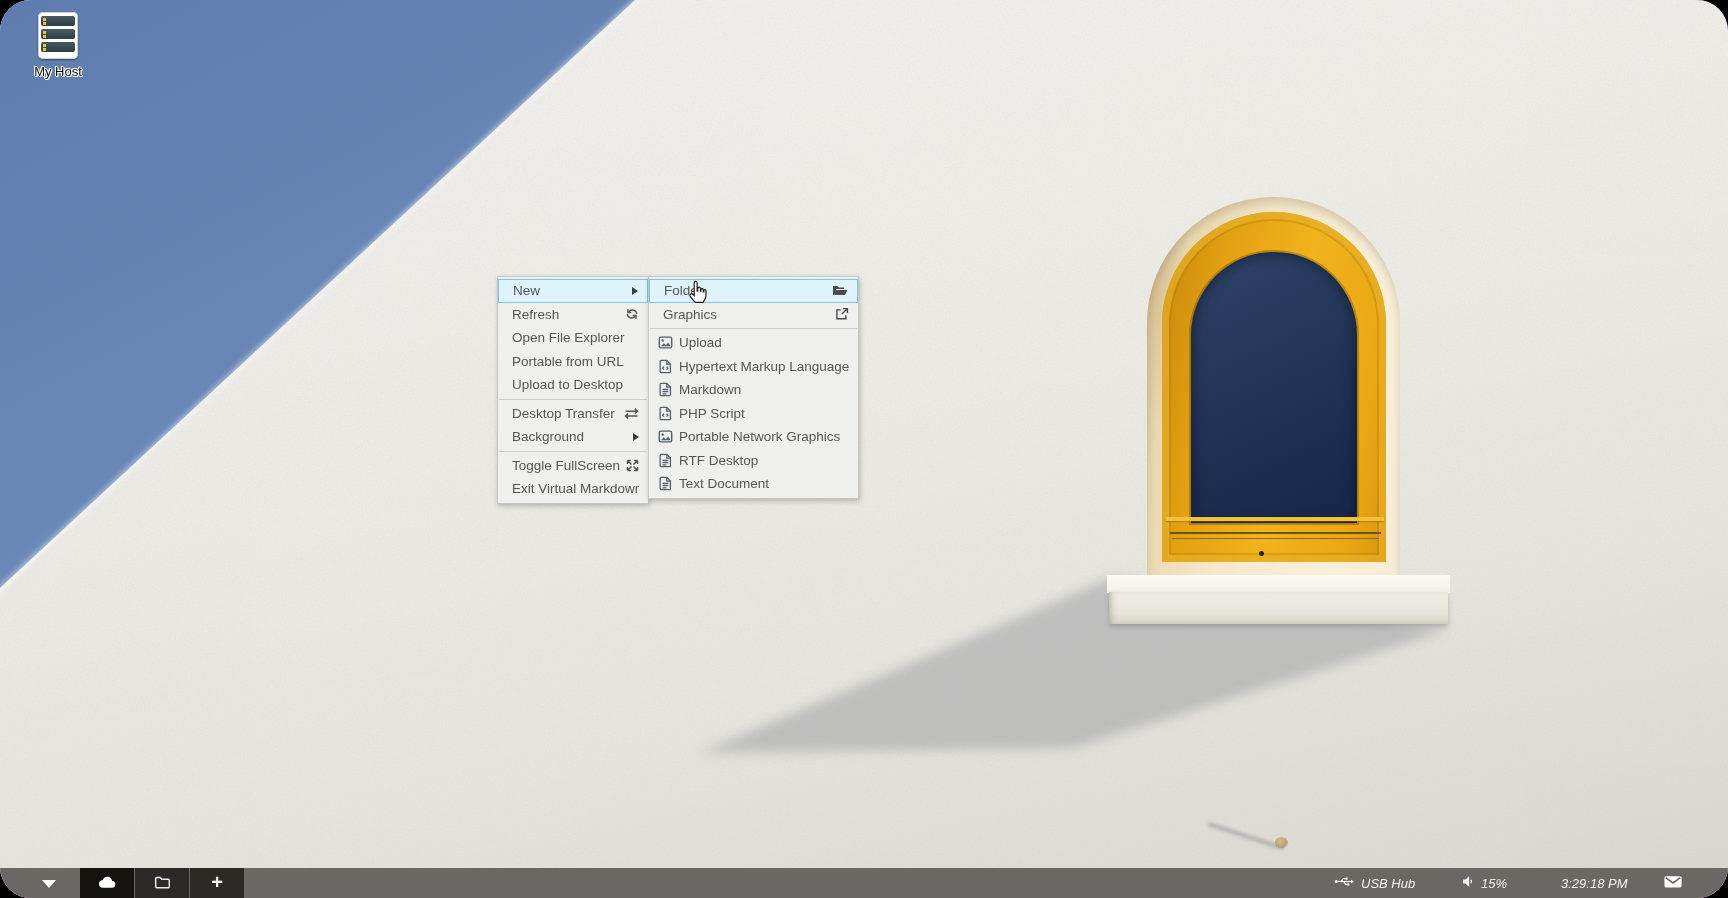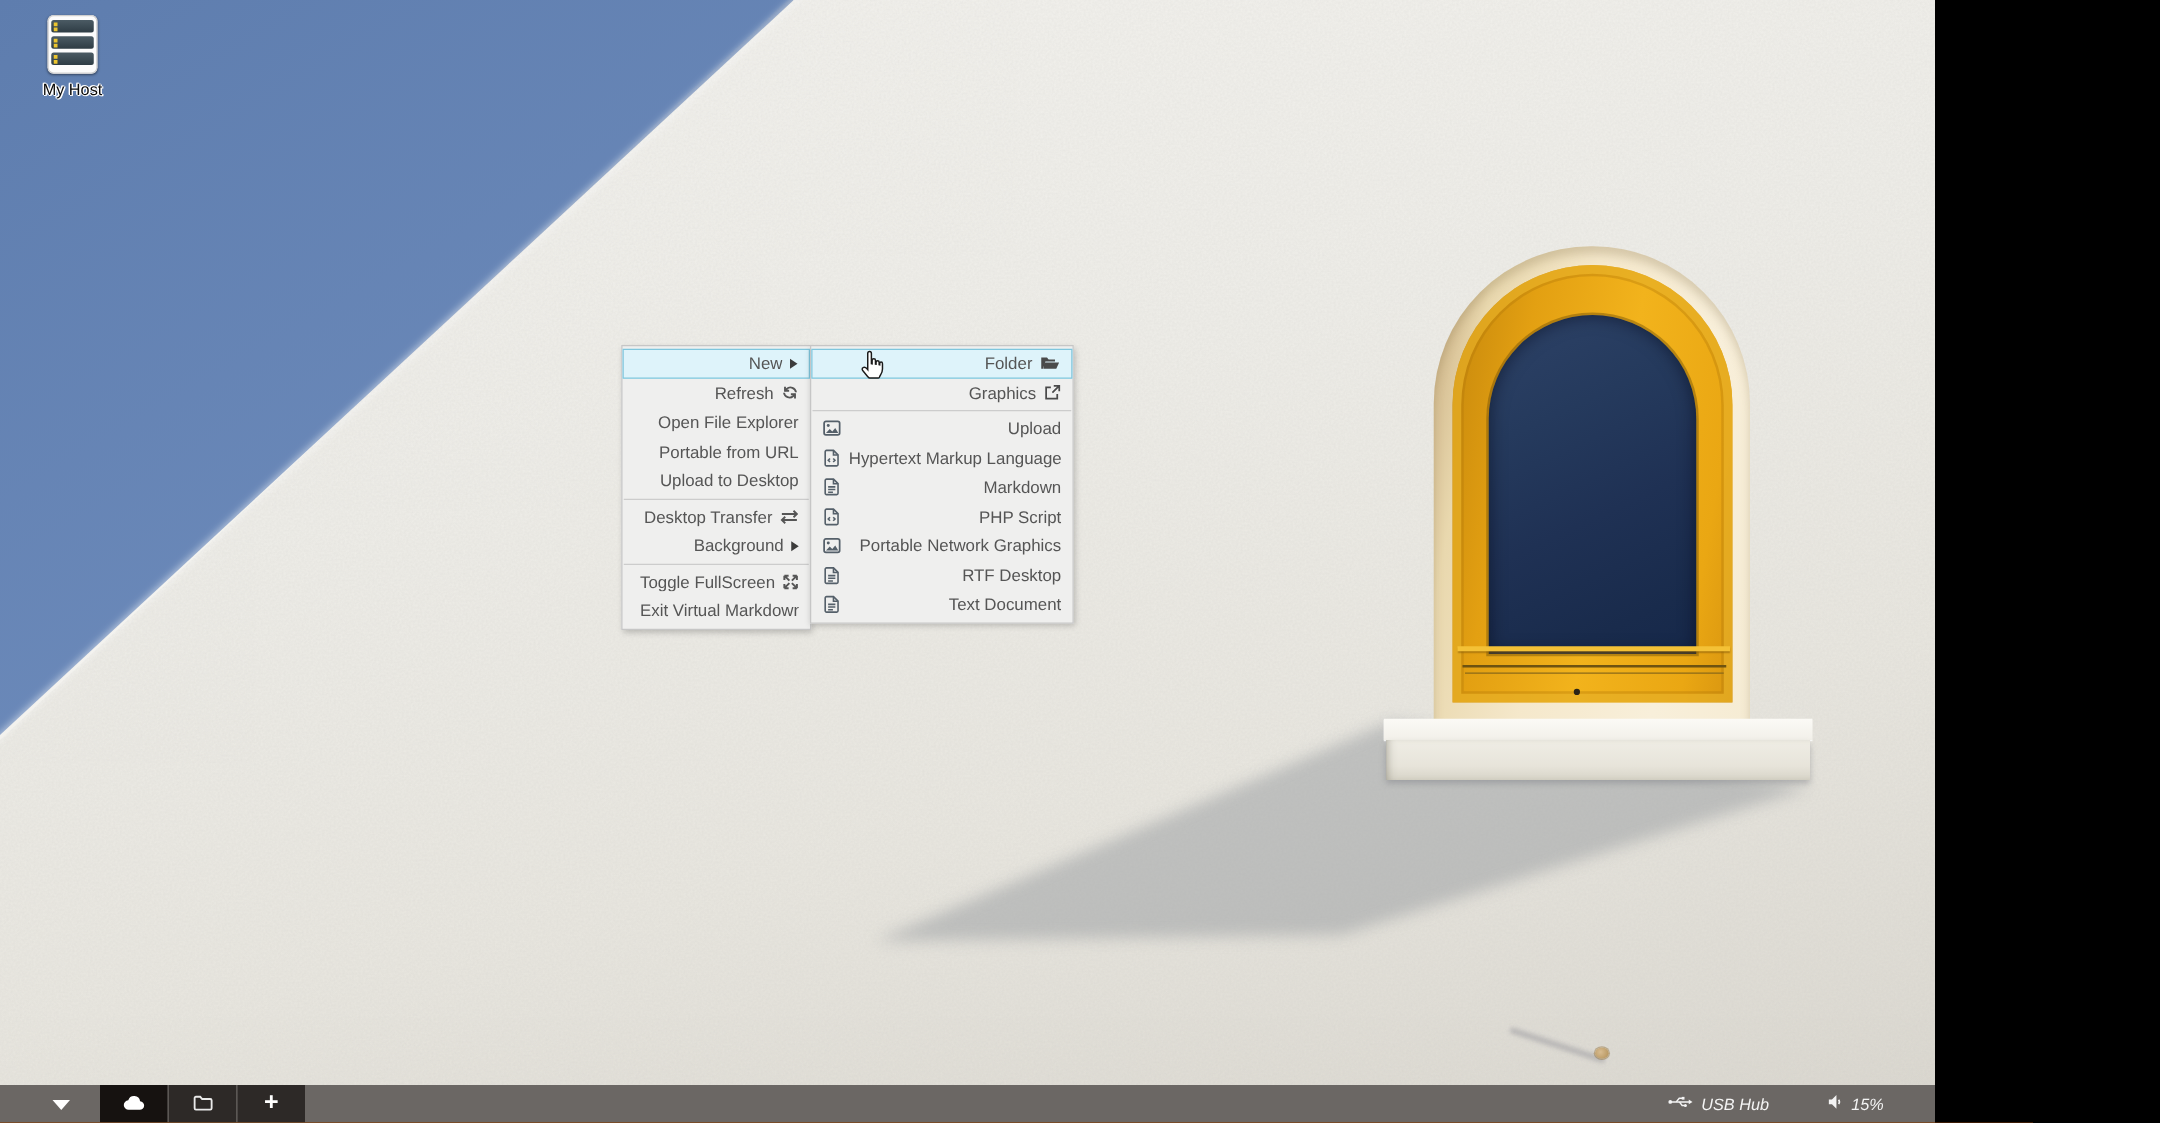--- a/index.html
+++ b/index.html
@@ -1,17 +1,17 @@
 <!DOCTYPE html>
 <html><head>
 <meta charset="utf-8">
 <style>
   html,body{margin:0;padding:0;background:#000;}
-  .stage{position:relative;width:1548px;height:898px;overflow:hidden;
-         font-family:"Liberation Sans",sans-serif;background:#f97316;}
+  .stage{position:relative;width:1728px;height:898px;overflow:hidden;
+         font-family:"Liberation Sans",sans-serif;background:#a21caf;border-radius:31px;}
 
   
   .wall{position:absolute;inset:0;
         background:linear-gradient(168deg,#f4f3ef 0%,#efeee9 38%,#e9e7e0 68%,#dbd8d0 100%);}
   .sky{position:absolute;inset:0;
        background:linear-gradient(to bottom right,#5e7dae 0%,#6e8cbc 45%,#8ca6cd 78%,#b2c2dd 100%);
        clip-path:polygon(0 0,635px 0,0 588px);}
   .sky-edge{position:absolute;left:317px;top:294px;width:880px;height:7px;
        transform:translate(-50%,-50%) rotate(137.2deg);filter:blur(2.5px);
        background:linear-gradient(to bottom,rgba(255,255,255,.75),rgba(255,255,255,0));}
@@ -58,21 +58,21 @@
   .hbar i{position:absolute;left:2px;width:3px;height:3px;background:#ecc52e;display:block;}
   .hbar i.d1{top:2px;} .hbar i.d2{top:6px;}
   .host-label{margin-top:5px;font-size:13px;color:#0a0a0a;
        text-shadow:-1px 0 #fff,1px 0 #fff,0 -1px #fff,0 1px #fff,1px 1px #fff,-1px -1px #fff;}
 
   
   .menu{position:absolute;background:#efefee;border:1px solid #c6c6c6;box-sizing:border-box;
        box-shadow:1px 2px 5px rgba(0,0,0,.22);padding:2px 0;font-size:13.5px;color:#555;z-index:50;}
   .menu1{left:497px;top:276px;width:152px;}
   .menu2{left:648px;top:276px;width:211px;}
-  .mi{height:23.5px;display:flex;align-items:center;padding:0 9px 0 14px;box-sizing:border-box;cursor:default;text-align:right;}
+  .mi{height:23.5px;display:flex;align-items:center;padding:0 9px 0 14px;box-sizing:border-box;cursor:default;}
   .menu2 .mi.icl{padding-left:9px;}
   .mi .lbl{flex:1;white-space:nowrap;overflow:hidden;}
   .mi.hl{background:#def3fa;border:1px solid #7fc6dd;}
   .msep{height:1px;background:#cccccc;margin:2px 1px;}
   .fic{width:15px;height:15px;margin-right:6px;flex:0 0 auto;display:inline-flex;}
   .ric{flex:0 0 auto;display:inline-flex;margin-left:6px;}
   .caret-right{width:0;height:0;border-top:4.5px solid transparent;border-bottom:4.5px solid transparent;
        border-left:6px solid #3c3c3c;margin-left:6px;flex:0 0 auto;}
 
   

